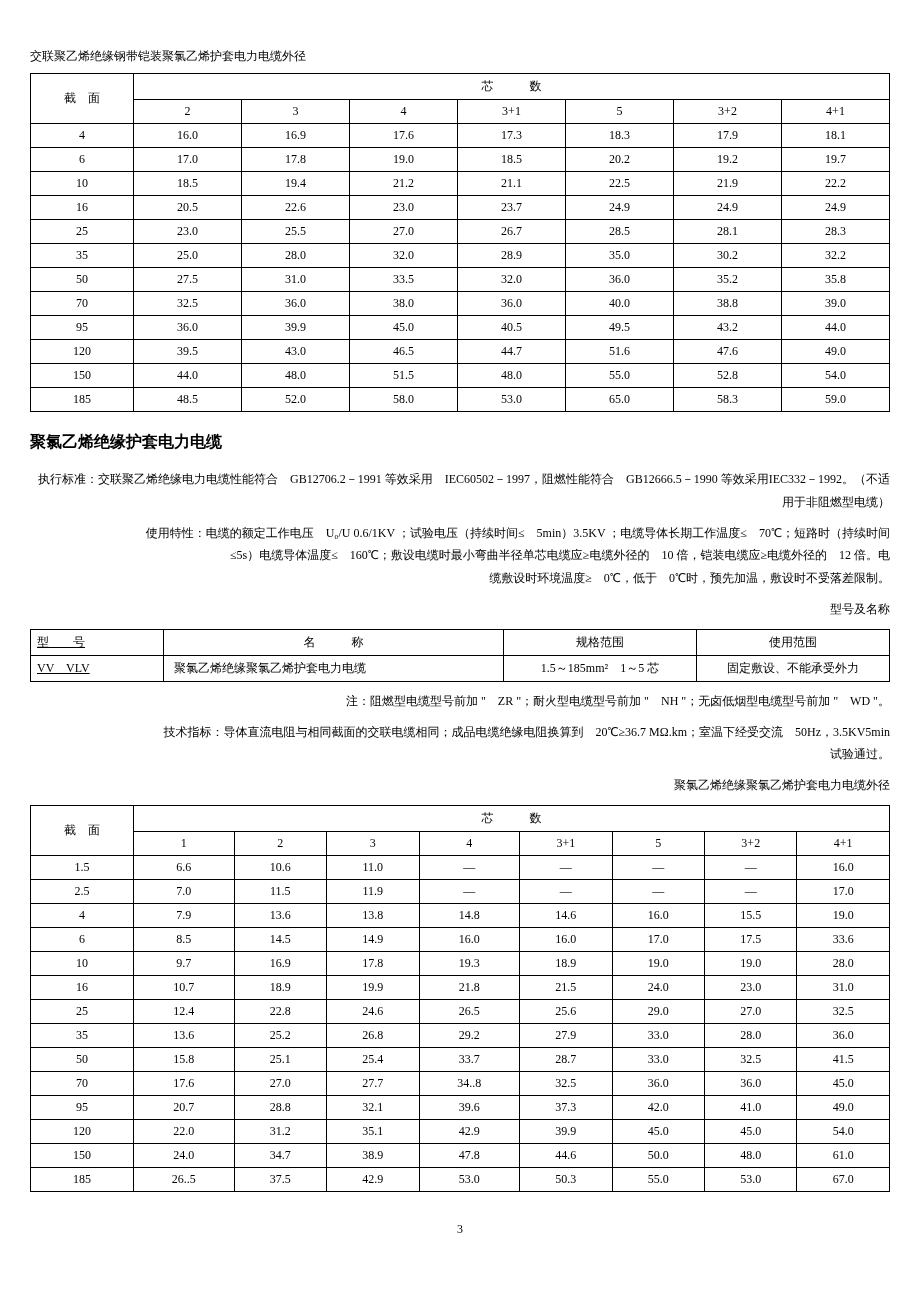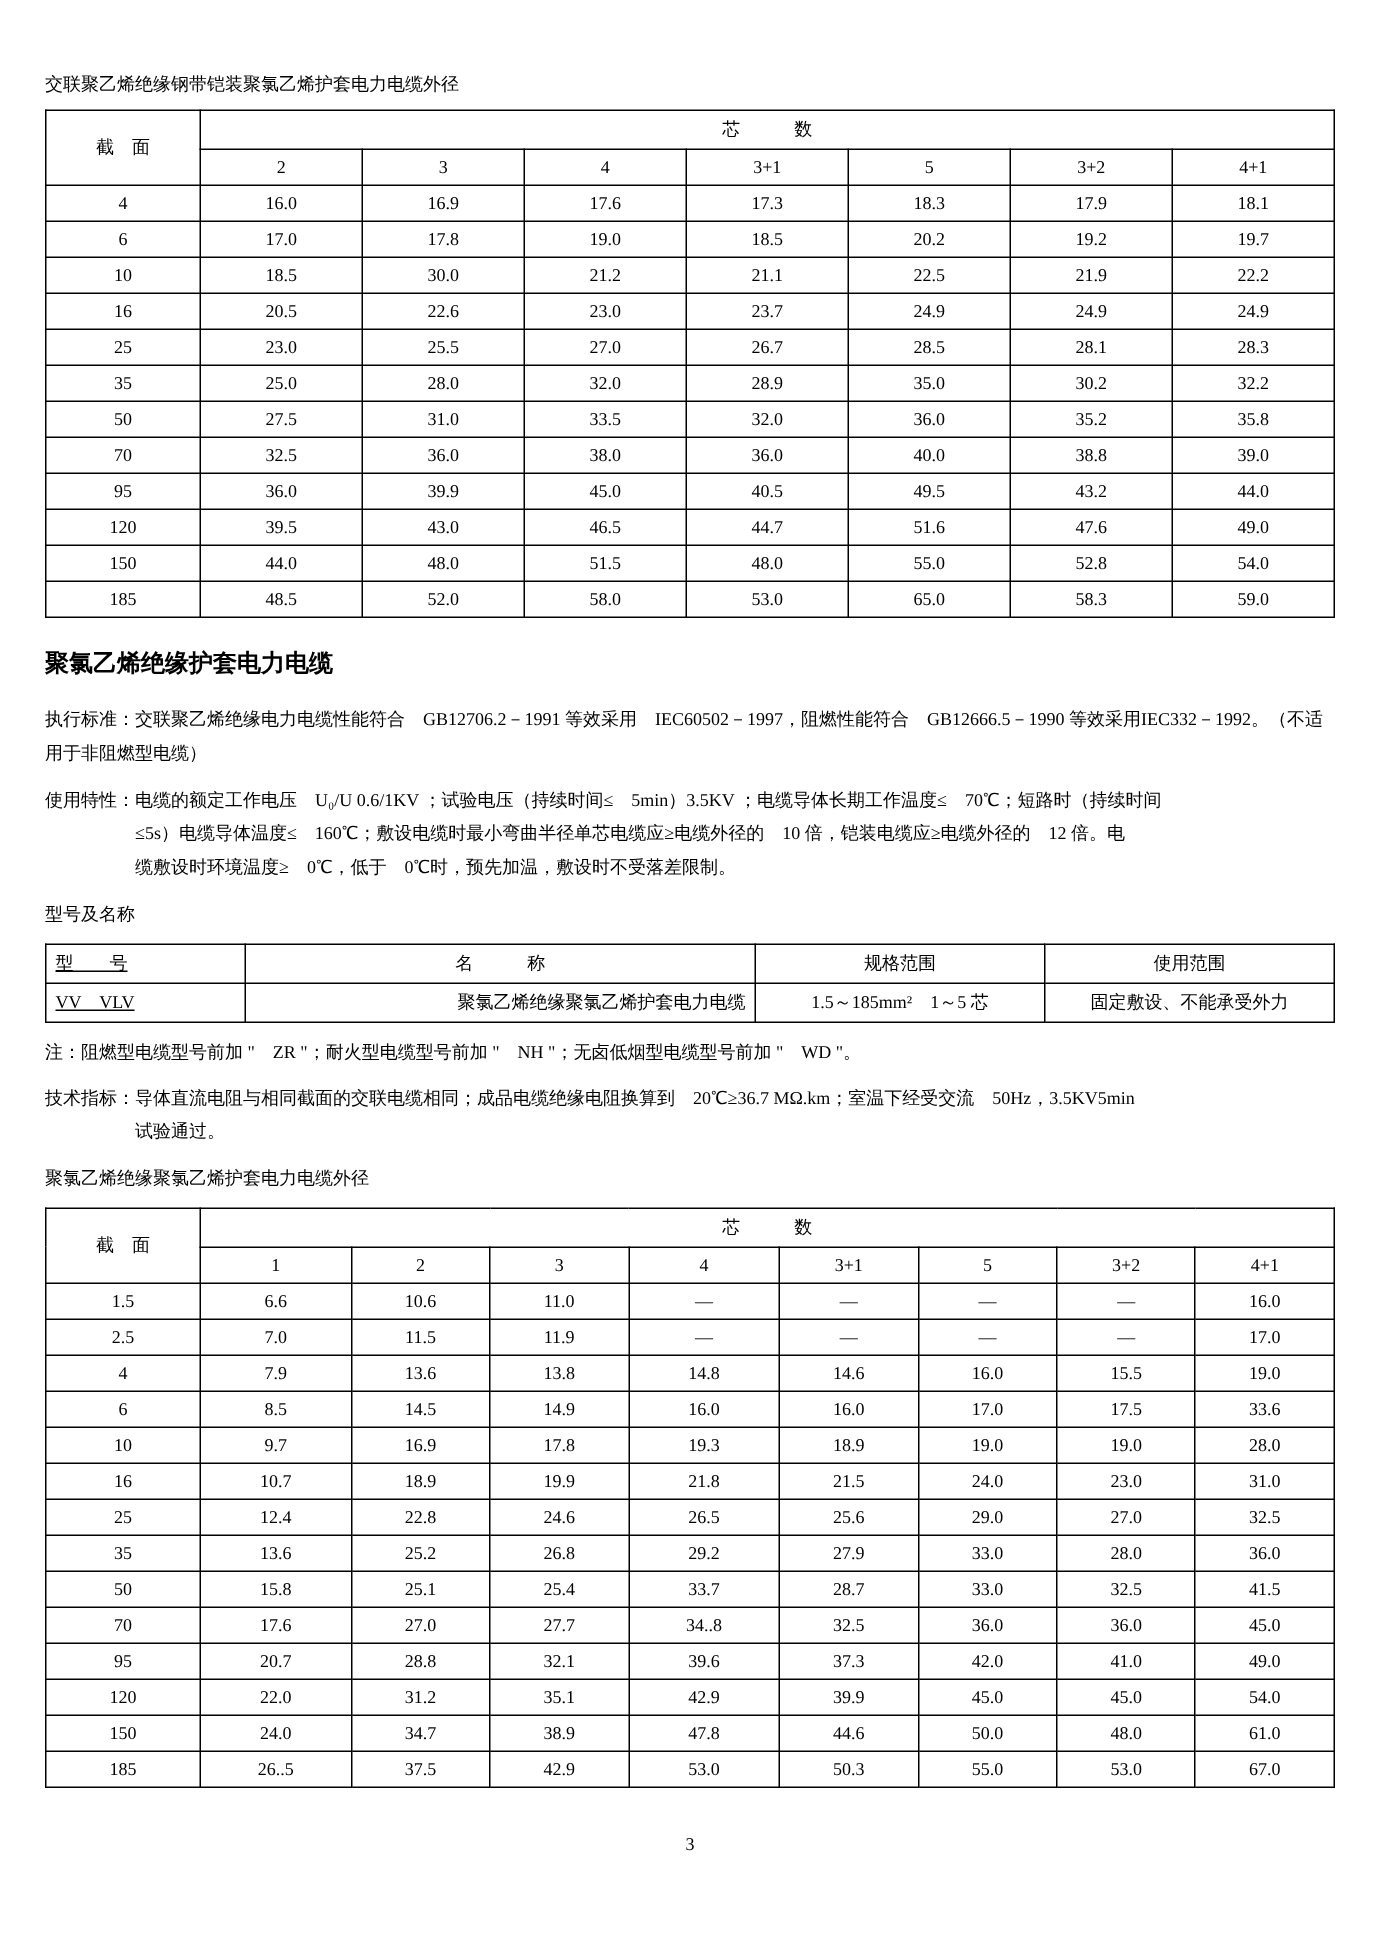--- a/index.html
+++ b/index.html
@@ -32,32 +32,33 @@
       font-size: 12px;
       font-weight: normal;
     }
     .row-header {
       width: 90px;
     }
     .para {
       font-size: 12px;
       line-height: 1.9;
       margin: 8px 0;
+      text-align: right;
     }
     .indent {
       padding-left: 60px;
       font-family: Liberation Serif, serif;
     }
     .type-col {
       width: 120px;
       text-align: left;
       text-decoration: underline;
     }
     .name-col {
-      text-align: right;
+      text-align: left;
       padding-left: 10px;
     }
     .spec-col {
       width: 180px;
     }
     .use-col {
       width: 180px;
     }
     .page-num {
       text-align: center;
@@ -103,21 +104,21 @@
         <td>17.8</td>
         <td>19.0</td>
         <td>18.5</td>
         <td>20.2</td>
         <td>19.2</td>
         <td>19.7</td>
       </tr>
       <tr>
         <td>10</td>
         <td>18.5</td>
-        <td>30.0</td>
+        <td>19.4</td>
         <td>21.2</td>
         <td>21.1</td>
         <td>22.5</td>
         <td>21.9</td>
         <td>22.2</td>
       </tr>
       <tr>
         <td>16</td>
         <td>20.5</td>
         <td>22.6</td>

